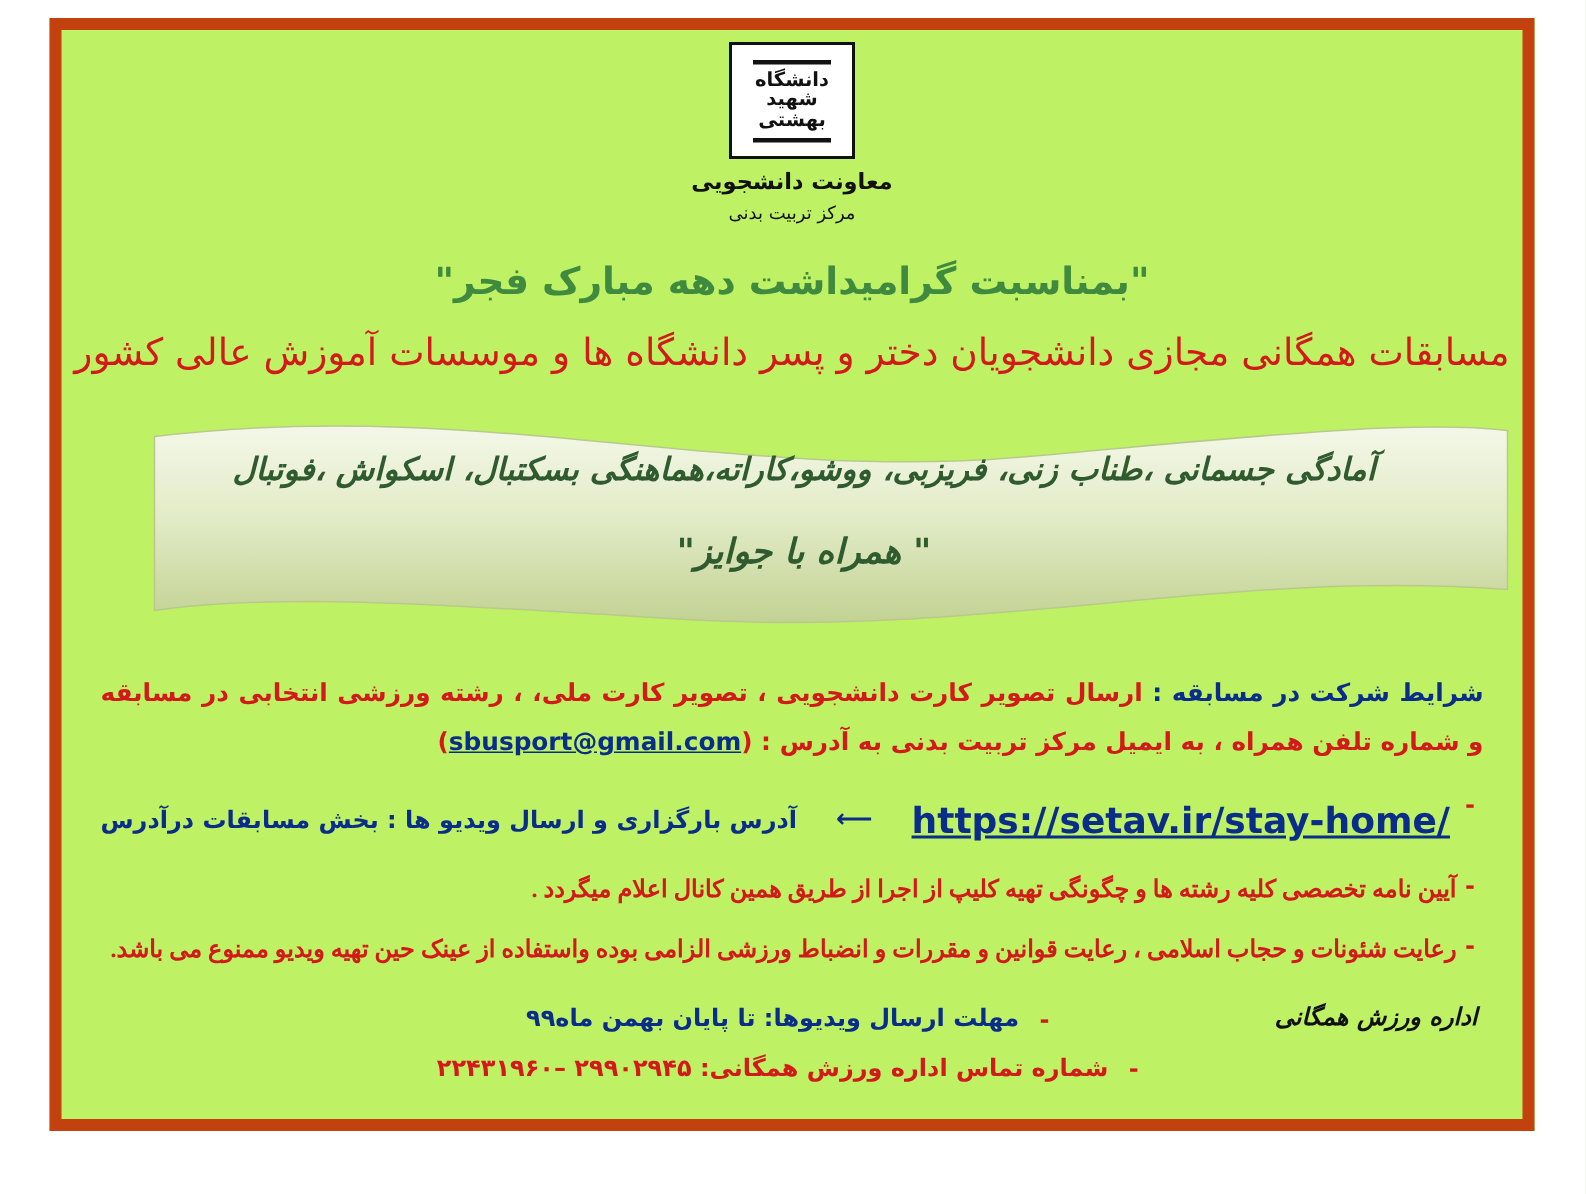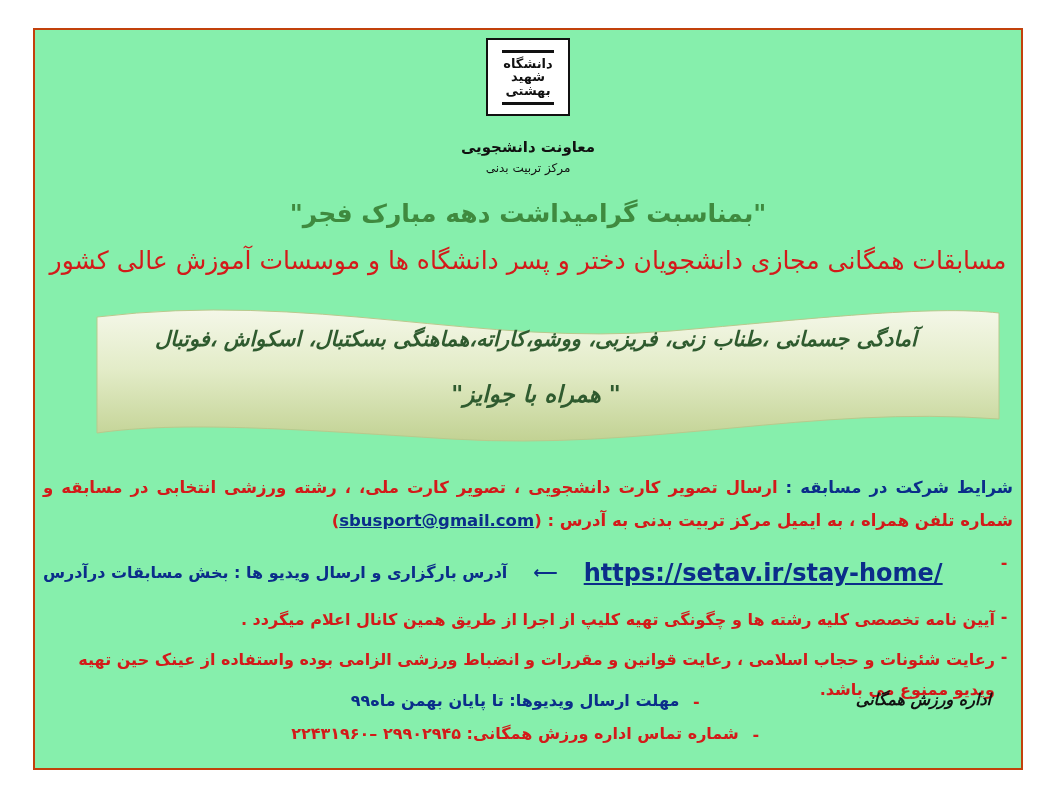--- a/index.html
+++ b/index.html
@@ -9,26 +9,26 @@
   }
   body {
     width: 1057px;
     height: 796px;
     font-family: "DejaVu Sans", sans-serif;
     overflow: hidden;
   }
   .poster {
     position: absolute;
     left: 33px;
-    top: 28px;
+    top: 12px;
     width: 990px;
     height: 742px;
-    border: 2px solid #c2410c;
+    border: 8px solid #c2410c;
     box-sizing: border-box;
-    background: #86efac;
+    background: #bef264;
     overflow: hidden;
   }
 
   
   .logo-block {
     margin-top: 8px;
     text-align: center;
   }
   .logo-mark {
     width: 84px;
@@ -55,21 +55,21 @@
   }
   .logo-mark .bar {
     position: absolute;
     left: 14px; right: 14px;
     height: 3px;
     background: #111;
   }
   .logo-mark .bar.top { top: 10px; }
   .logo-mark .bar.bottom { bottom: 9px; }
   .logo-sub1 {
-    margin-top: 22px;
+    margin-top: 6px;
     font-size: 15px;
     font-weight: bold;
     color: #111;
     font-family: "DejaVu Sans", sans-serif;
   }
   .logo-sub2 {
     margin-top: 5px;
     font-size: 12px;
     color: #111;
     font-family: "DejaVu Sans", sans-serif;
@@ -122,21 +122,21 @@
   .banner-line2 {
     margin-top: 30px;
     font-size: 23px;
     font-weight: bold;
     font-style: italic;
   }
 
   
   .body-block {
     margin-top: 22px;
-    padding: 0 8px;
+    padding: 0 26px;
     direction: rtl;
     text-align: right;
   }
   .cond-para {
     font-size: 16.5px;
     font-weight: bold;
     color: #d31a1a;
     line-height: 2.0;
     text-align: justify;
     font-family: "DejaVu Sans", sans-serif;
@@ -174,21 +174,21 @@
   }
   .bullet-body {
     flex: 1 1 auto;
     text-align: right;
     font-size: 16px;
     font-weight: bold;
     line-height: 1.85;
     font-family: "DejaVu Sans", sans-serif;
   }
   .blue { color: #0b2d8a; }
-  .red  { color: #d31a1a; }
+  .red  { color: #d31a1a; font-family: Liberation Serif, serif; }
 
   .url-row {
     display: flex;
     flex-direction: row-reverse;
     align-items: center;
     justify-content: flex-start;
     gap: 26px;
     flex-wrap: wrap;
   }
   .url-link {

